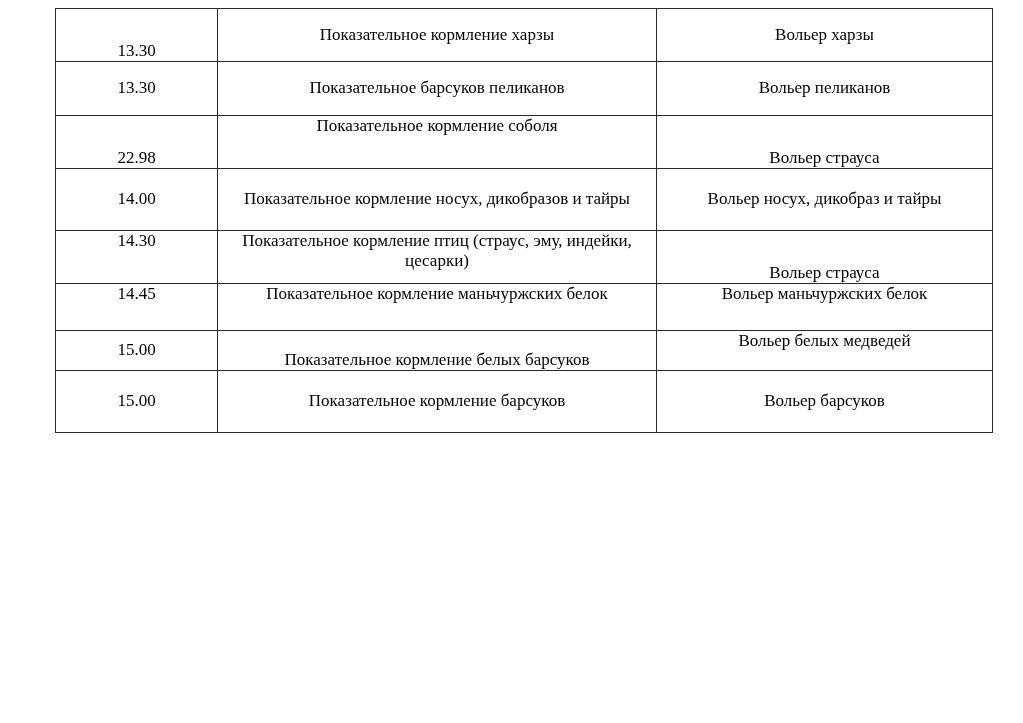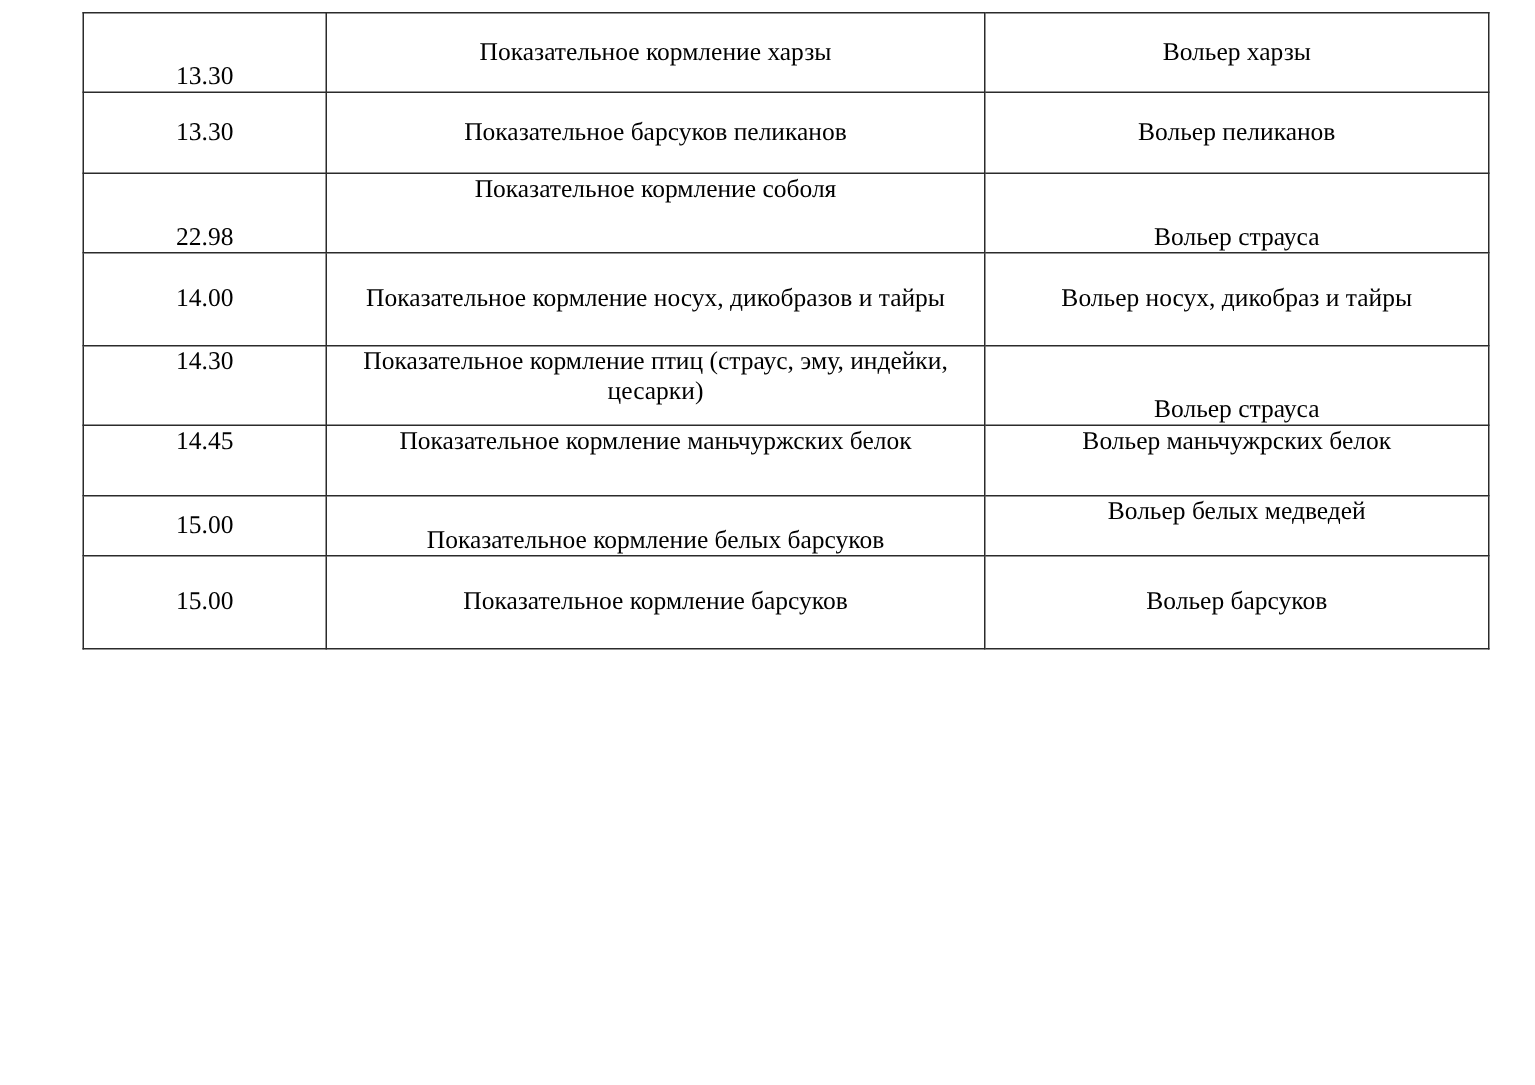--- a/index.html
+++ b/index.html
@@ -142,21 +142,21 @@
       </tr>
 
       <tr class="r5">
         <td class="va-top">
             <span class="cell-text">14.45</span>
           </td>
         <td class="va-top">
             <span class="cell-text">Показательное кормление маньчуржских белок</span>
           </td>
         <td class="va-top">
-            <span class="cell-text">Вольер маньчужрских белок</span>
+            <span class="cell-text">Вольер маньчуржских белок</span>
           </td>
       </tr>
 
       <tr class="r6">
         <td class="va-mid">
             <span class="cell-text">15.00</span>
           </td>
         <td class="va-bot">
             <span class="cell-text">Показательное кормление белых барсуков</span>
           </td>

